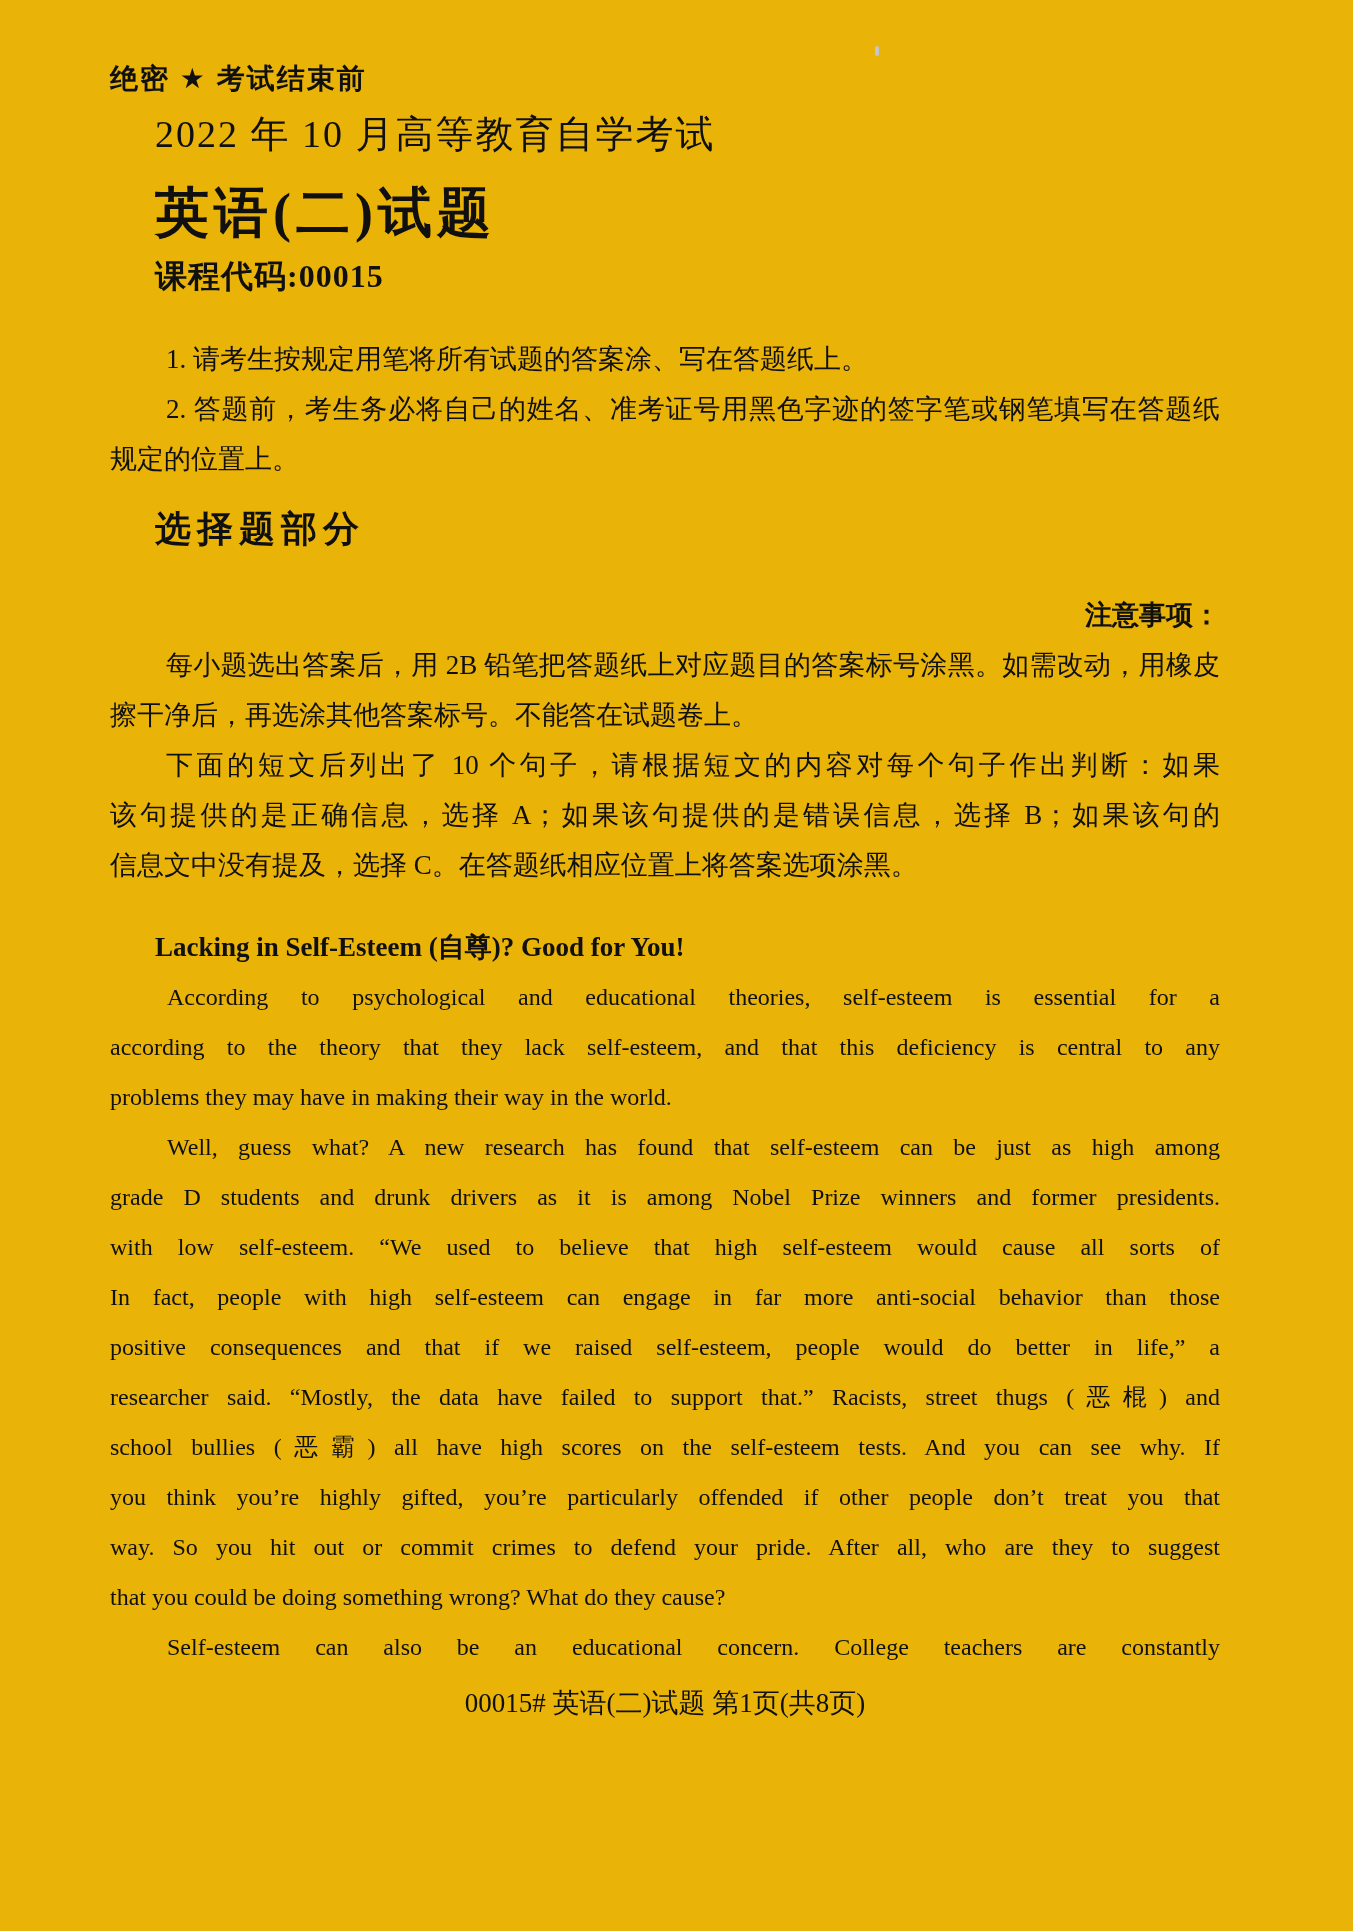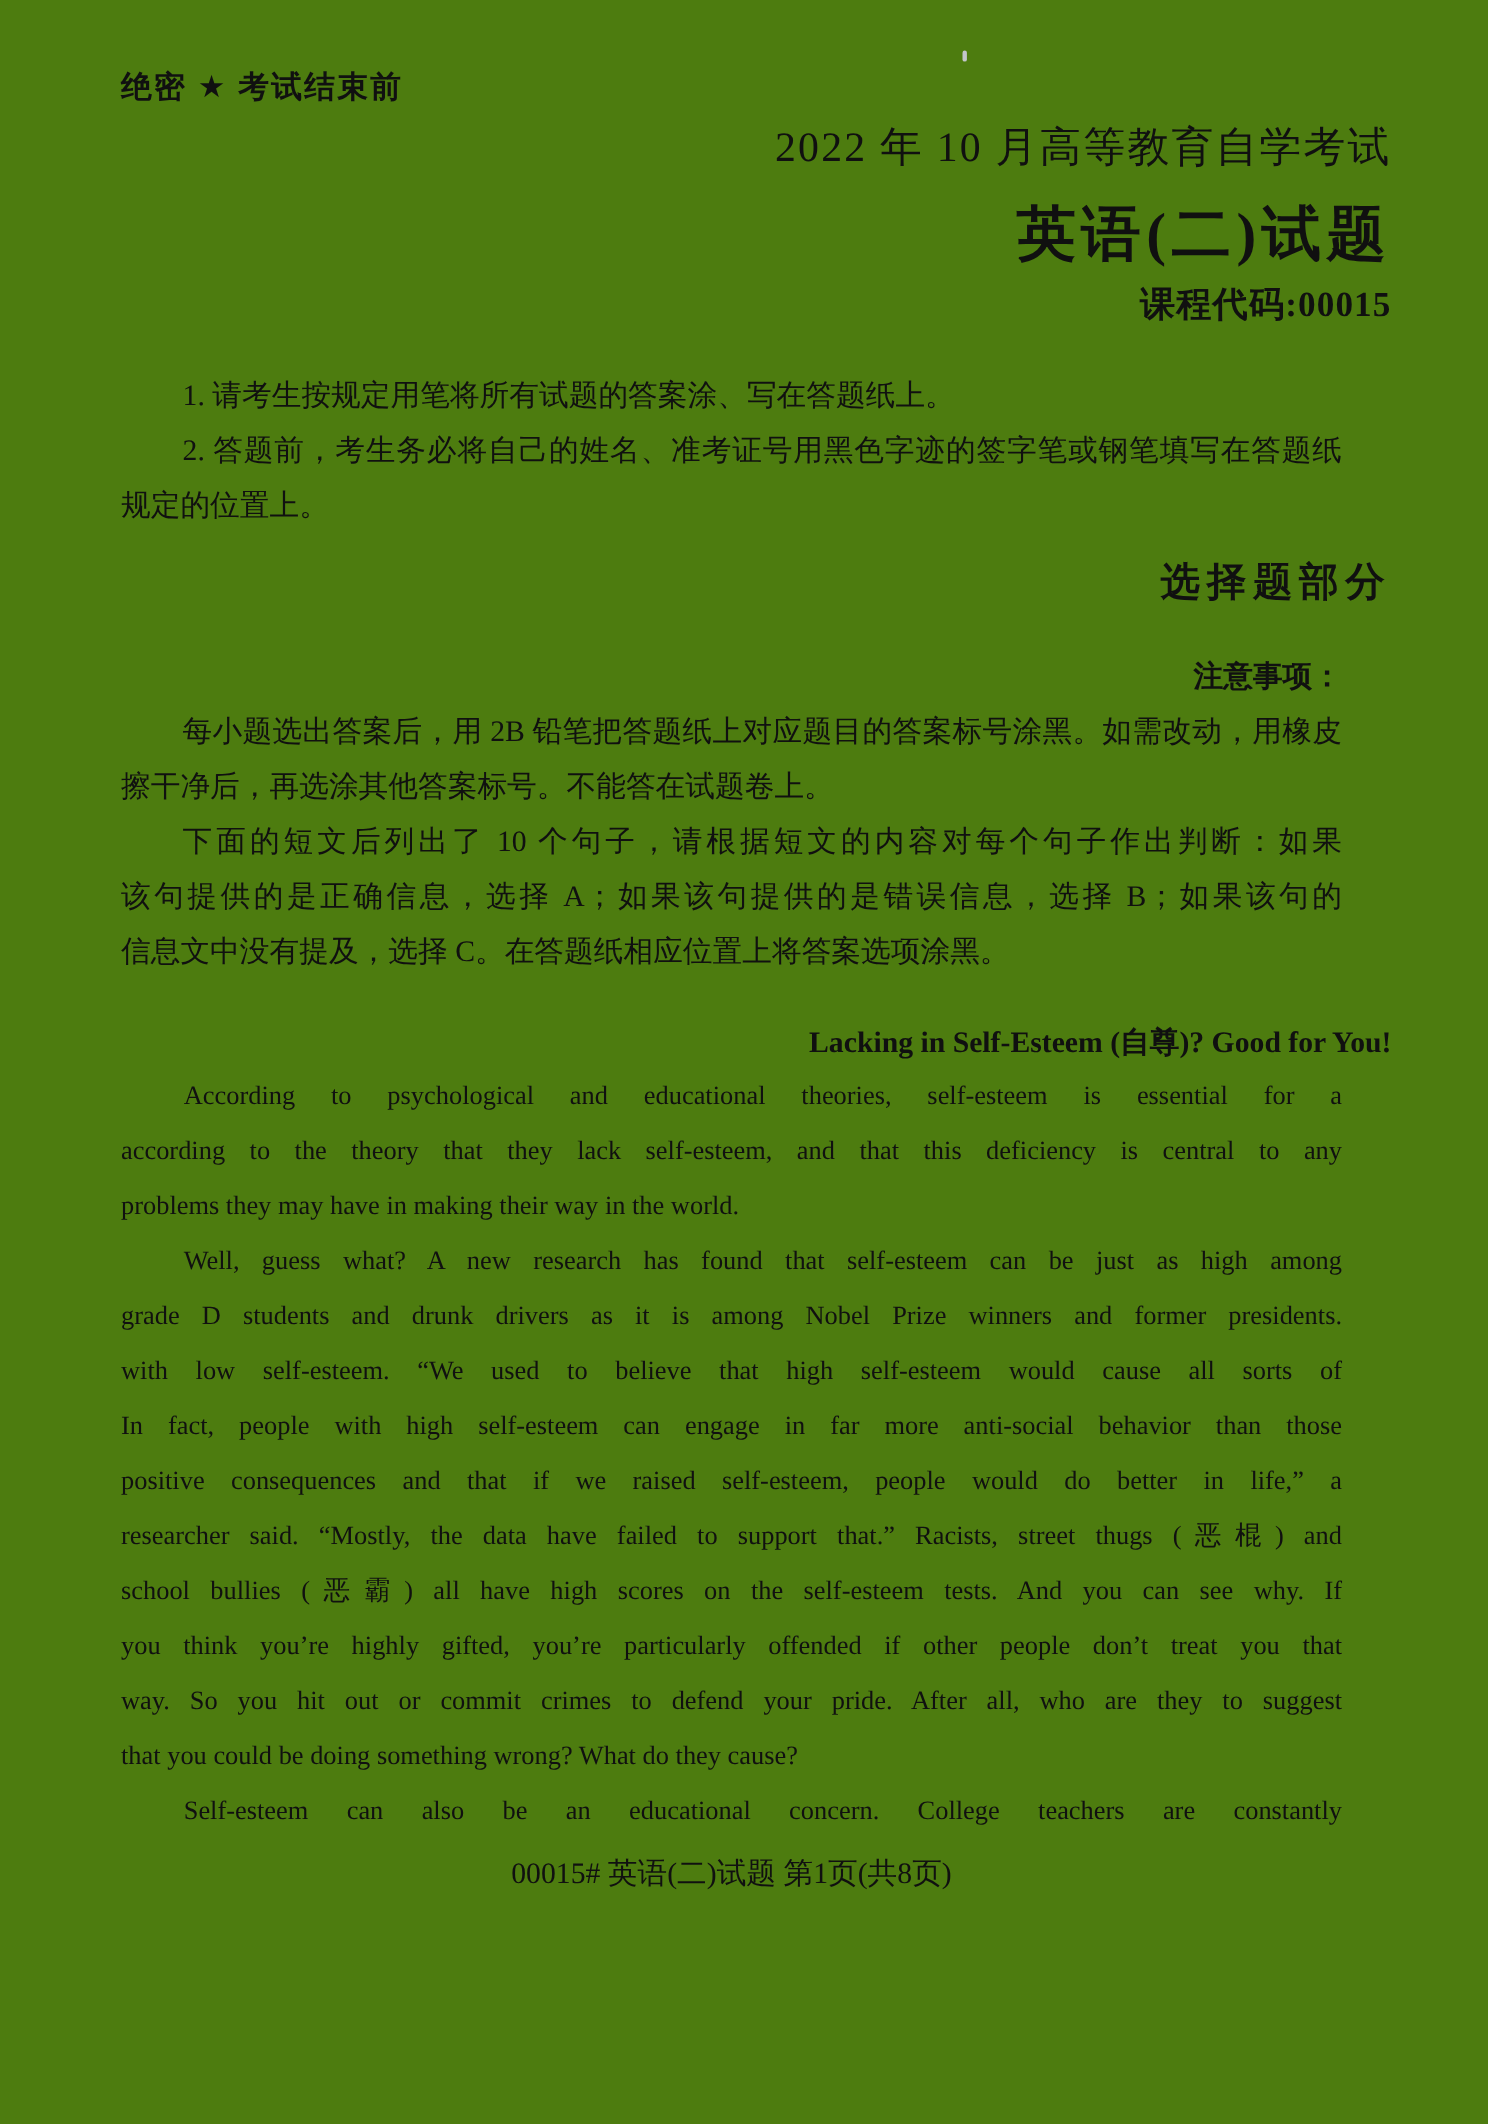--- a/index.html
+++ b/index.html
@@ -1,32 +1,32 @@
 <!DOCTYPE html>
 <html><head>
 <meta charset="utf-8">
 <style>
   html,body{margin:0;padding:0;background:#ffffff;}
   .page{
     position:relative;
     width:1353px;height:1931px;
     box-sizing:border-box;
     padding:62px 133px 0 110px;
-    background:#4d7c0f;
+    background:#eab308;
     color:#101010;
     overflow:hidden;
     margin:0 auto;
     font-family:"Liberation Serif","DejaVu Serif",serif;
   }
   
   .scan-dot{position:absolute;left:875px;top:46px;width:4px;height:10px;background:#c3c6cc;border-radius:2px;}
 
   .hdr{font-family:"Liberation Sans","DejaVu Sans",sans-serif;font-weight:700;font-size:28px;line-height:34px;letter-spacing:2px;}
 
-  .co{text-align:right;position:relative;left:45px;}
+  .co{text-align:left;position:relative;left:45px;}
   .t1{margin-top:14px;font-size:38px;font-weight:400;line-height:48px;letter-spacing:2px;}
   .t2{margin-top:20px;font-size:54px;font-weight:700;line-height:70px;letter-spacing:5px;}
   .course{margin-top:6px;font-size:32px;font-weight:700;line-height:44px;letter-spacing:1px;}
 
   .cn{font-size:27px;line-height:50px;font-family:"Liberation Serif","DejaVu Serif",serif;}
   .ind{text-indent:56px;}
   .j{text-align:justify;text-align-last:justify;}
   .i1{margin-top:36px;}
 
   .sec{margin-top:18px;font-family:"Liberation Sans","DejaVu Sans",sans-serif;

